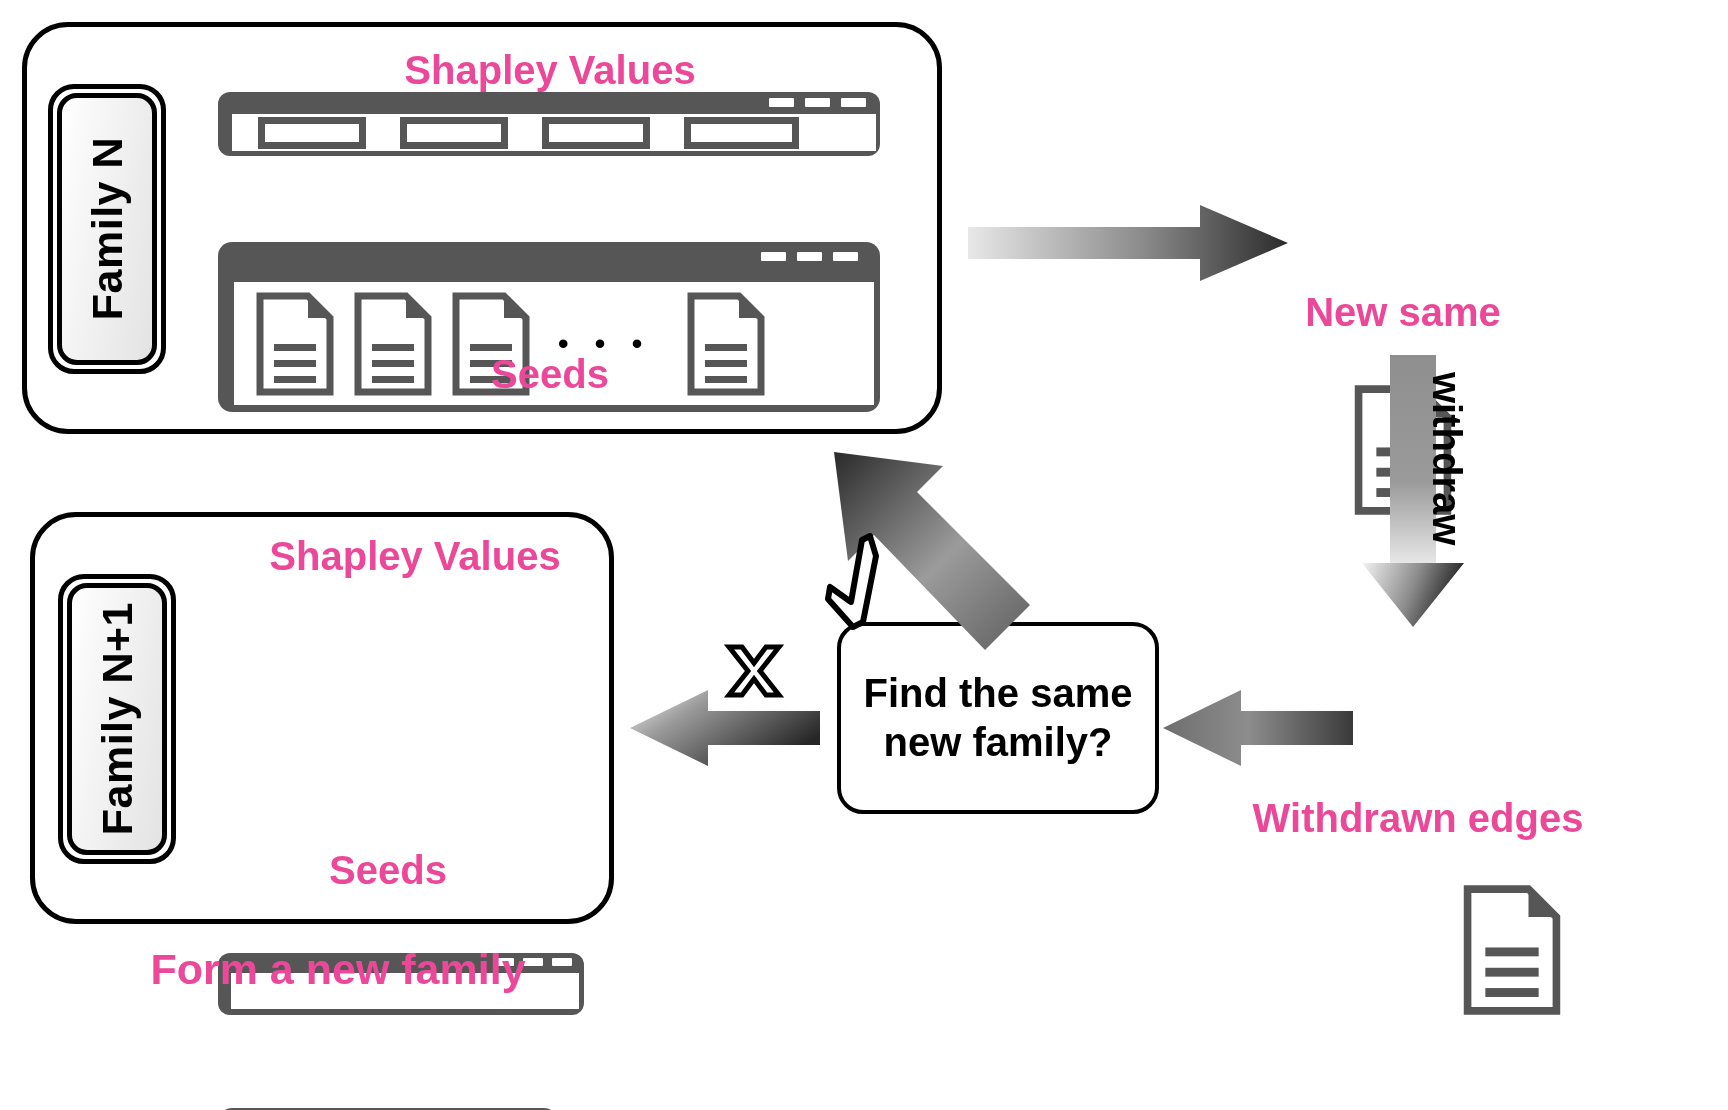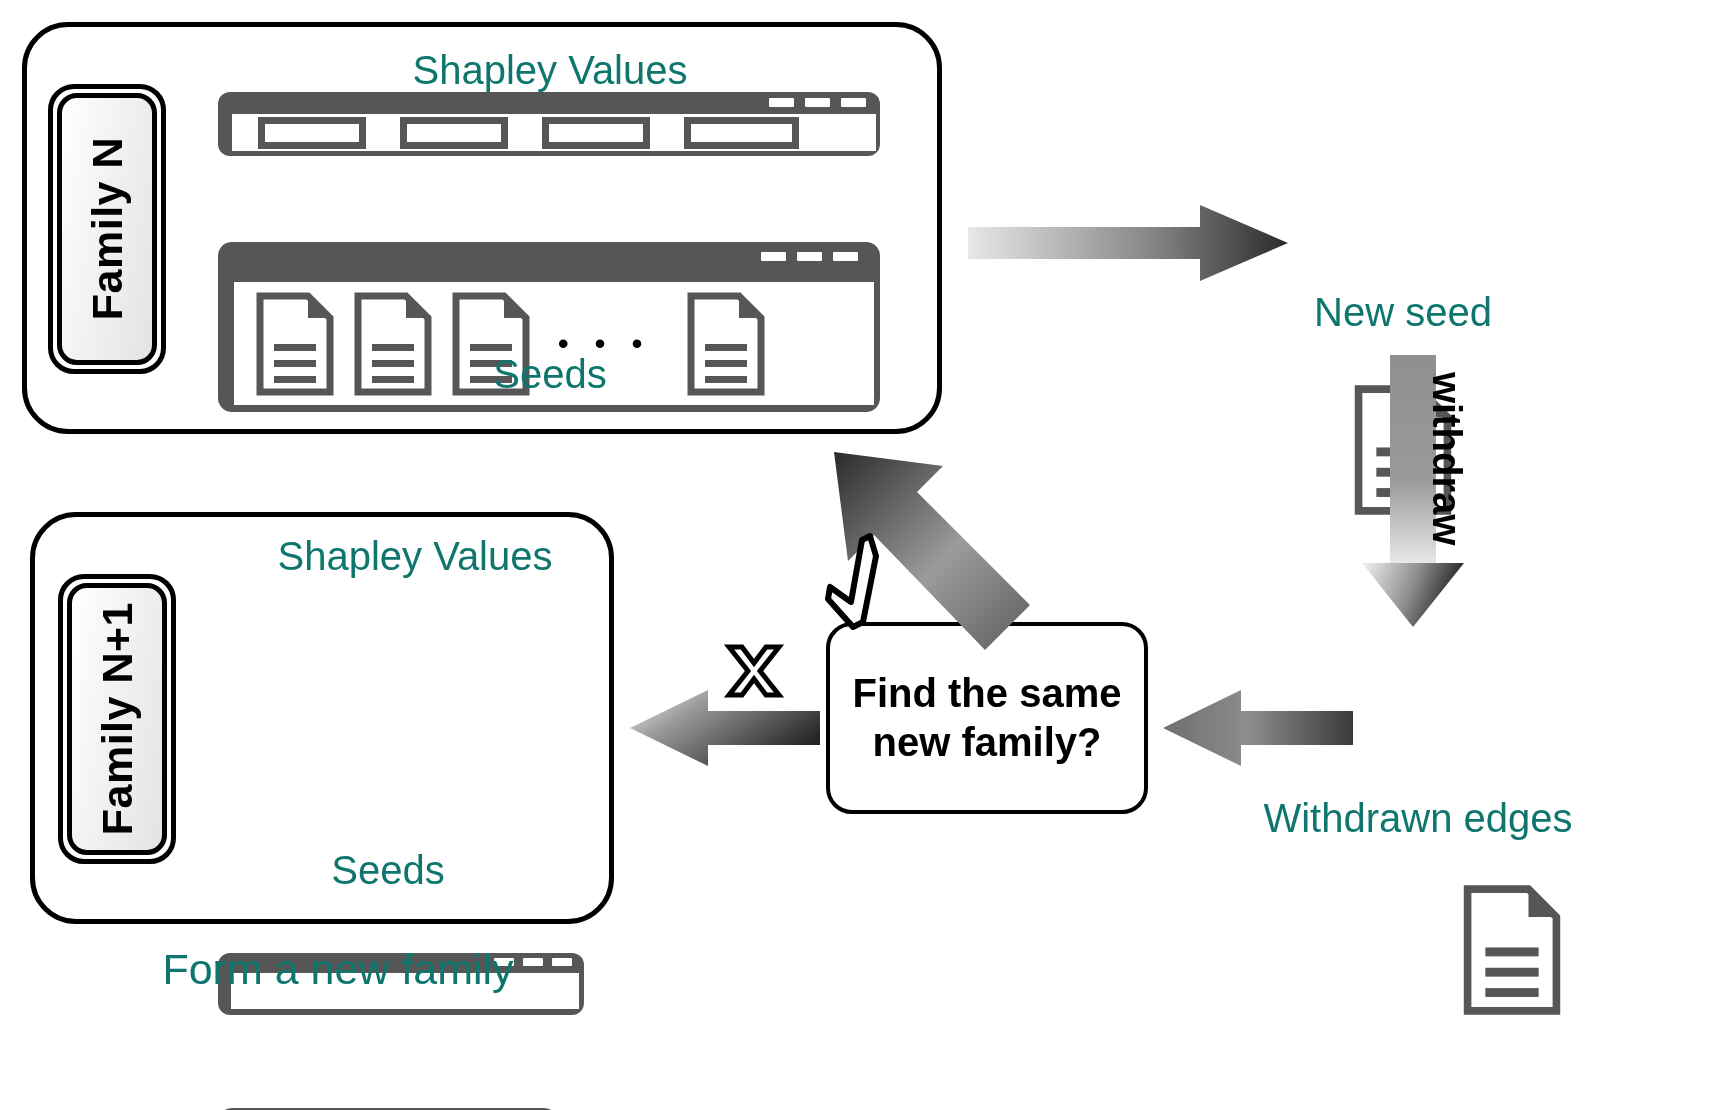--- a/index.html
+++ b/index.html
@@ -98,39 +98,40 @@
 
   
   .doc {
     position: relative;
     display: inline-block;
   }
   .doc svg { display: block; }
 
   
   .caption {
-    font-weight: normal;
-    color: #0f766e;
+    font-weight: bold;
+    color: #ec4899;
     white-space: nowrap;
     text-align: center;
   }
 
   
   .decision-box {
     border: 4px solid #000000;
     border-radius: 26px;
     background: #ffffff;
     box-sizing: border-box;
     display: flex;
     align-items: center;
     justify-content: center;
     text-align: center;
     font-weight: bold;
     line-height: 1.22;
     color: #000000;
+    margin-left: 11px;
   }
 
   .ellipsis-dots {
     font-weight: bold;
     color: #000000;
     letter-spacing: 9px;
     line-height: 1;
   }
 
   .rot-label {
@@ -288,21 +289,21 @@
   
   <span class="abs doc" style="left:1353px; top:150px;">
     <svg width="100" height="132" viewBox="0 0 78 104">
       <path d="M4 4 H52 L74 26 V100 H4 Z" fill="#ffffff" stroke="#565656" stroke-width="6"></path>
       <path d="M52 4 L74 26 H52 Z" fill="#565656"></path>
       <rect x="18" y="50" width="42" height="7" fill="#565656"></rect>
       <rect x="18" y="66" width="42" height="7" fill="#565656"></rect>
       <rect x="18" y="82" width="42" height="7" fill="#565656"></rect>
     </svg>
   </span>
-  <div class="abs caption" style="left:1283px; top:290px; width:240px; font-size:40px;">New seed</div>
+  <div class="abs caption" style="left:1283px; top:290px; width:240px; font-size:40px;">New same</div>
 
 
   
   <svg class="abs arrow" width="120" height="280" style="left:1358px; top:355px;">
     <rect x="32" y="0" width="46" height="210" fill="url(#gradDown)"></rect>
     <path d="M4 208 H106 L55 272 Z" fill="url(#gradDownHead)"></path>
   </svg>
   <div class="abs rot-label" style="left:1424px; top:372px; font-size:40px;">withdraw</div>
 
 

